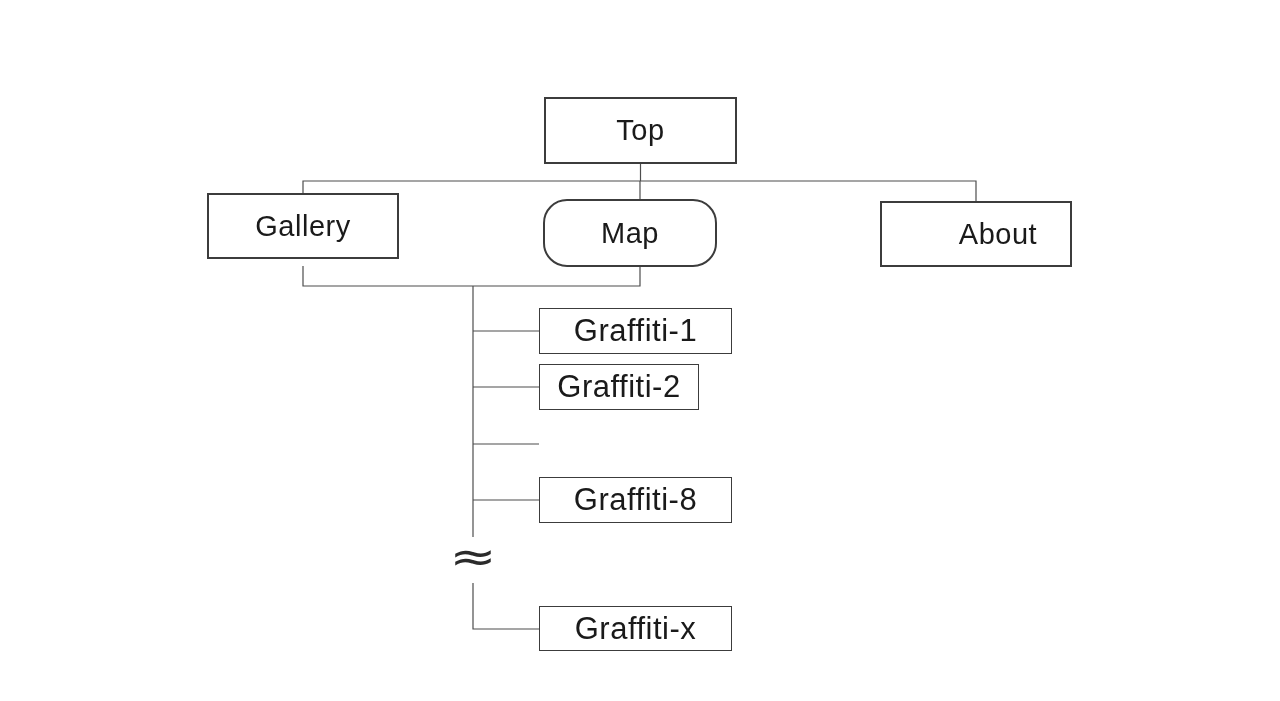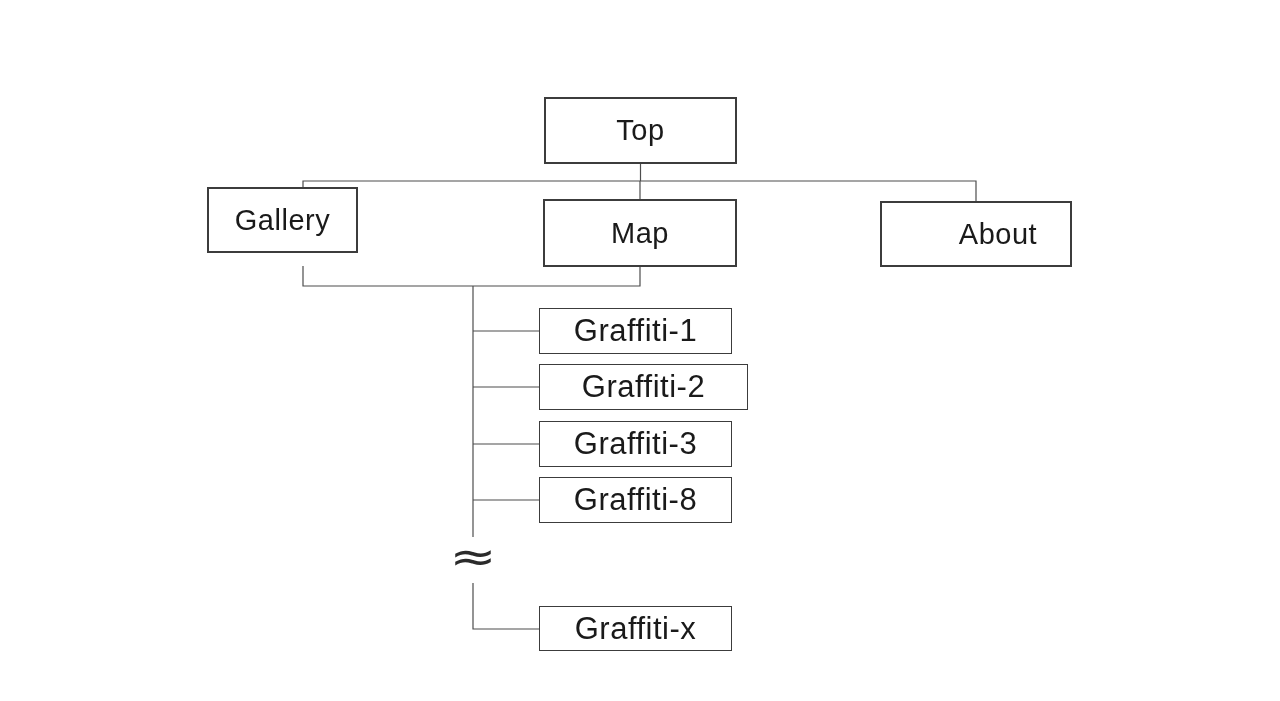--- a/index.html
+++ b/index.html
@@ -41,25 +41,25 @@
     font-size: 29px;
     font-weight: 400;
     letter-spacing: 0.5px;
     white-space: nowrap;
   }
   .node.child {
     border-width: 1.5px;
     font-size: 31px;
   }
   .node-top      { left: 544px; top: 74px;  width: 193px; height: 67px; }
-  .node-gallery  { left: 207px; top: 164px; width: 151px; height: 66px; }
-  .node-map      { left: 543px; top: 176px; width: 194px; height: 68px; }
+  .node-gallery  { left: 207px; top: 170px; width: 192px; height: 66px; }
+  .node-map      { left: 543px; top: 176px; width: 174px; height: 68px; border-radius: 24px; }
   .node-about    { left: 880px; top: 178px; width: 192px; height: 66px; padding-left: 44px; }
   .node-g1       { left: 539px; top: 285px; width: 193px; height: 46px; }
-  .node-g2       { left: 539px; top: 341px; width: 209px; height: 46px; }
+  .node-g2       { left: 539px; top: 341px; width: 160px; height: 46px; }
   .node-g3       { left: 539px; top: 398px; width: 193px; height: 46px; }
   .node-g4       { left: 539px; top: 454px; width: 193px; height: 46px; }
   .node-gx       { left: 539px; top: 583px; width: 193px; height: 45px; }
   .break-symbol {
     position: absolute;
     left: 441px;
     top: 503px;
     width: 64px;
     height: 62px;
     line-height: 62px;
@@ -99,21 +99,20 @@
   <div class="node node-gallery">Gallery</div>
 
   <div class="node node-map">Map</div>
 
   <div class="node node-about">About</div>
 
   <div class="node child node-g1">Graffiti-1</div>
 
   <div class="node child node-g2">Graffiti-2</div>
 
-  <div class="node child node-g3">Graffiti-3</div>
 
   <div class="node child node-g4">Graffiti-8</div>
 
   <div class="break-symbol">≈</div>
 
   <div class="node child node-gx">Graffiti-x</div>
 
 </div>
 
 </body></html>

